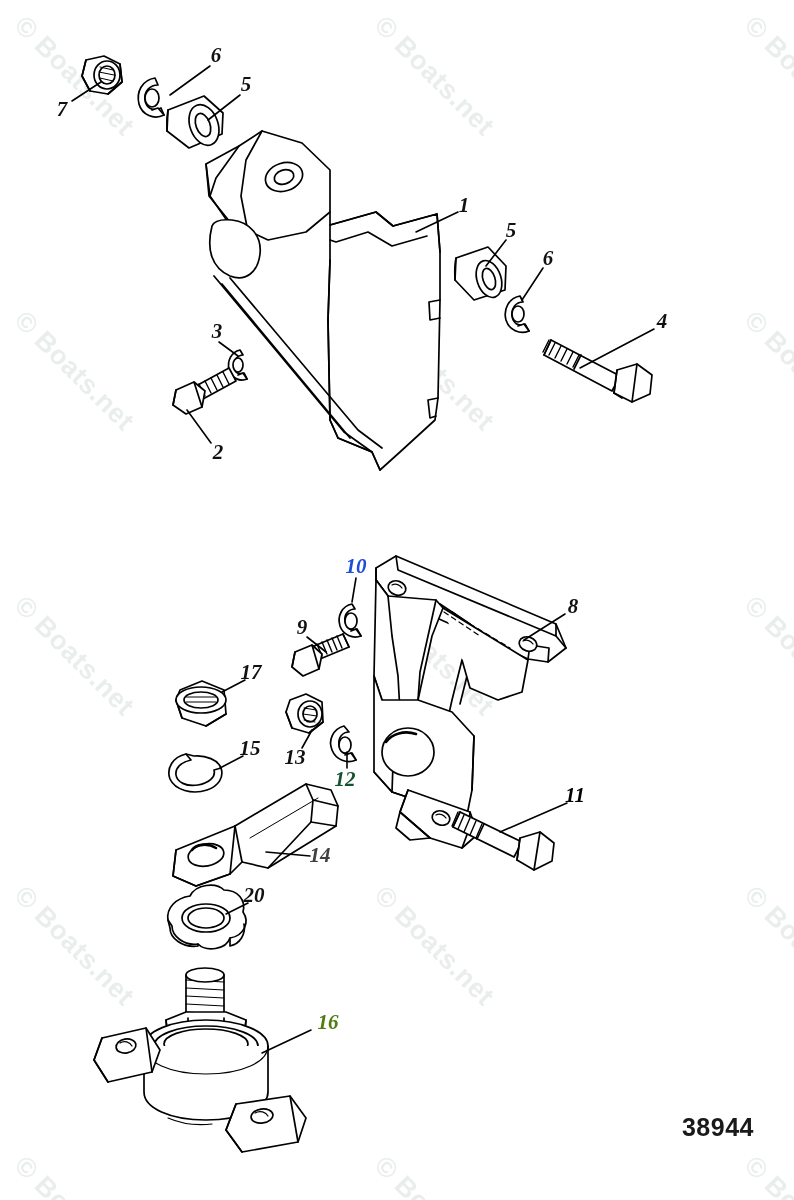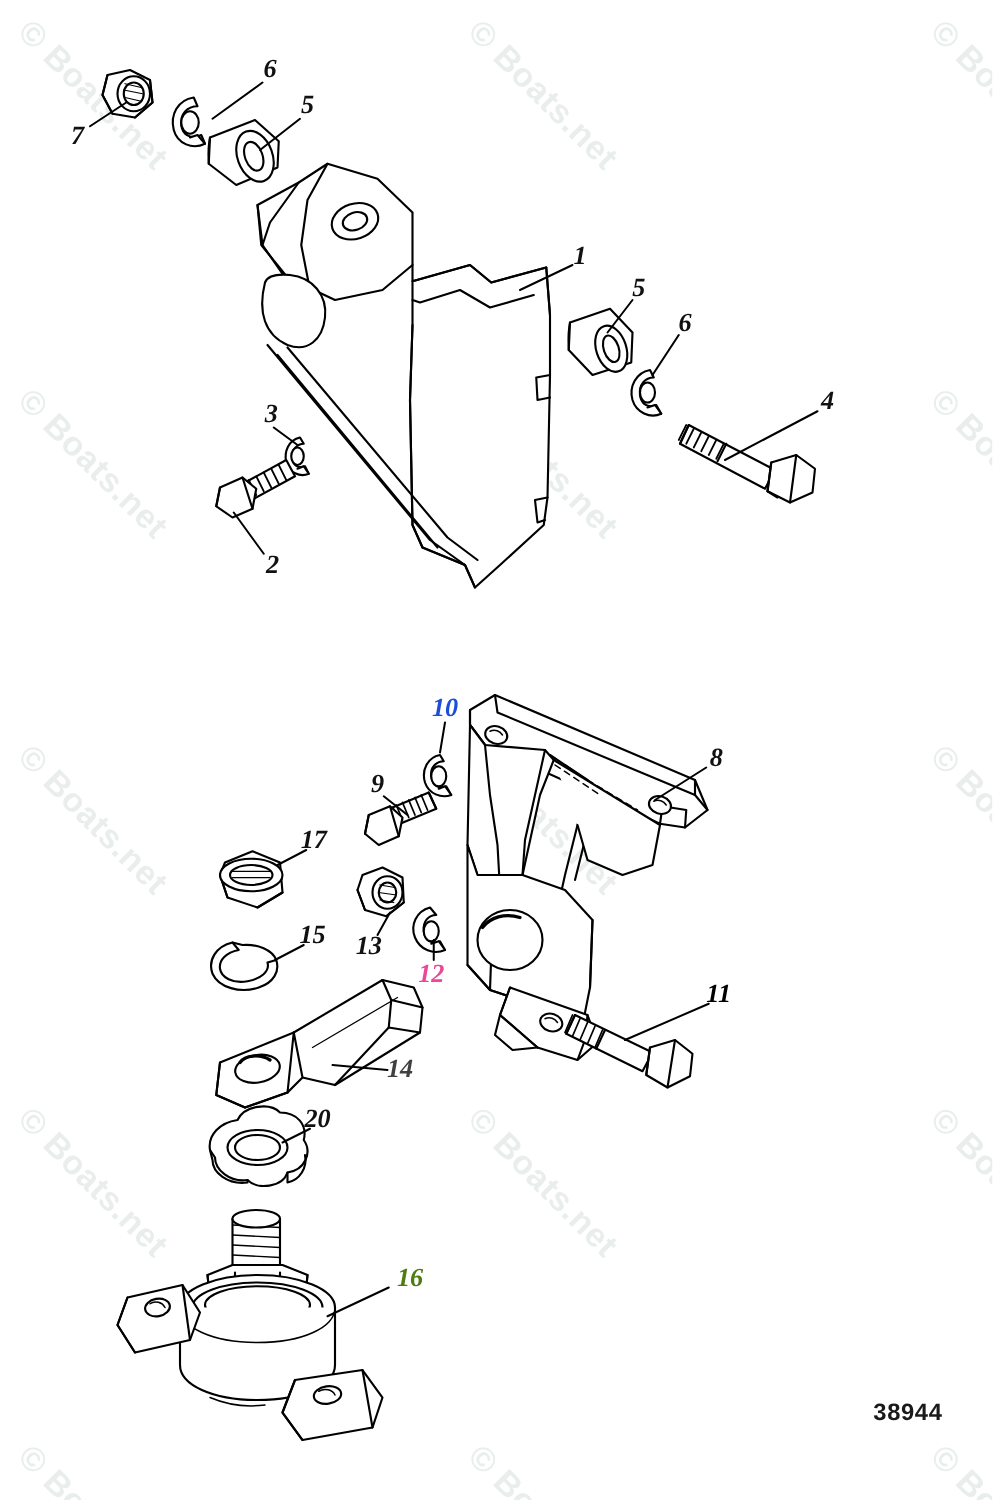--- a/index.html
+++ b/index.html
@@ -60,21 +60,21 @@
     line-height: 1;
     transform: translate(-50%, -50%);
   }
   .callout.slant { font-style: italic; }
   #figure-number {
     position: absolute;
     right: 40px;
     bottom: 58px;
     font-family: "Liberation Sans", sans-serif;
     font-weight: bold;
-    font-size: 19px;
+    font-size: 25px;
     color: #1a1a1a;
     letter-spacing: 0.5px;
     z-index: 25;
   }
   svg { display: block; }
 </style>
 </head>
 <body>
 
 <div id="diagram-page">
@@ -408,21 +408,21 @@
       <span class="callout slant" style="left: 511px; top: 230px; color: rgb(17, 17, 17);">5</span>
       <span class="callout slant" style="left: 548px; top: 258px; color: rgb(17, 17, 17);">6</span>
       <span class="callout slant" style="left: 662px; top: 321px; color: rgb(17, 17, 17);">4</span>
       <span class="callout slant" style="left: 217px; top: 331px; color: rgb(17, 17, 17);">3</span>
       <span class="callout slant" style="left: 218px; top: 452px; color: rgb(17, 17, 17);">2</span>
       <span class="callout slant" style="left: 356px; top: 566px; color: #1d4ed8;">10</span>
       <span class="callout slant" style="left: 302px; top: 627px; color: rgb(17, 17, 17);">9</span>
       <span class="callout slant" style="left: 573px; top: 606px; color: rgb(17, 17, 17);">8</span>
       <span class="callout slant" style="left: 251px; top: 672px; color: rgb(17, 17, 17); text-align: right;">17</span>
       <span class="callout slant" style="left: 295px; top: 757px; color: rgb(17, 17, 17);">13</span>
-      <span class="callout slant" style="left: 345px; top: 779px; color: #ec4899;">12</span>
+      <span class="callout slant" style="left: 345px; top: 779px; color: #14532d;">12</span>
       <span class="callout slant" style="left: 250px; top: 748px; color: rgb(17, 17, 17);">15</span>
       <span class="callout slant" style="left: 575px; top: 795px; color: #000000;">11</span>
       <span class="callout slant" style="left: 320px; top: 855px; color: #404040;">14</span>
       <span class="callout slant" style="left: 254px; top: 895px; color: rgb(17, 17, 17);">20</span>
       <span class="callout slant" style="left: 312px; top: 1022px; color: #4d7c0f; margin-left: 16px;">16</span>
     </div>
 
   <div id="figure-number">38944</div>
 
 </div>

